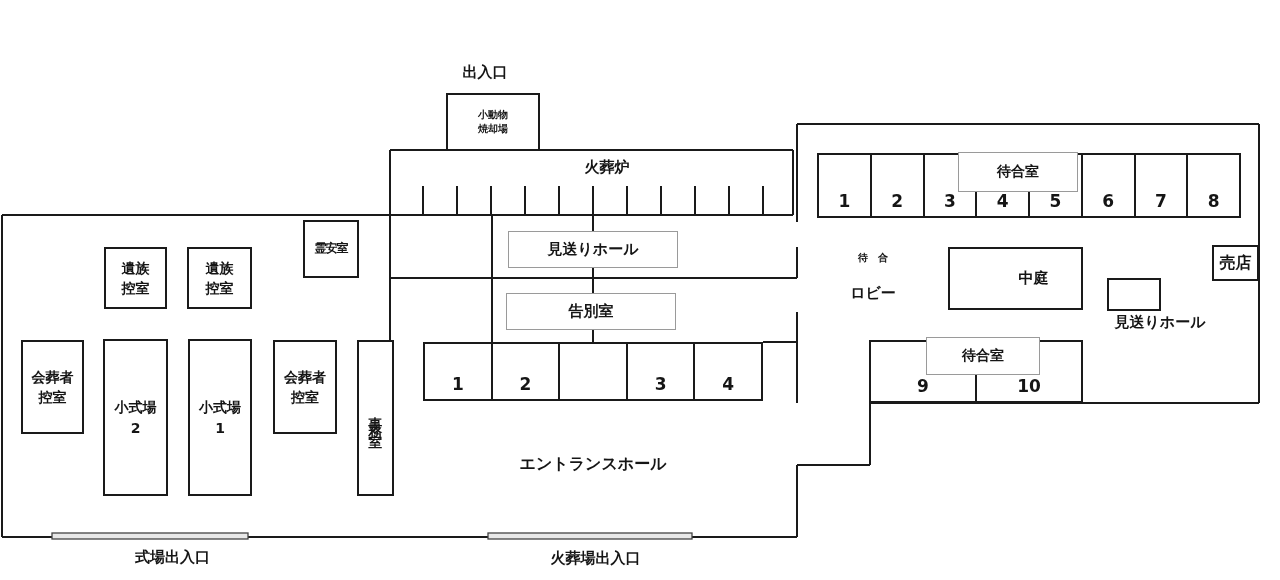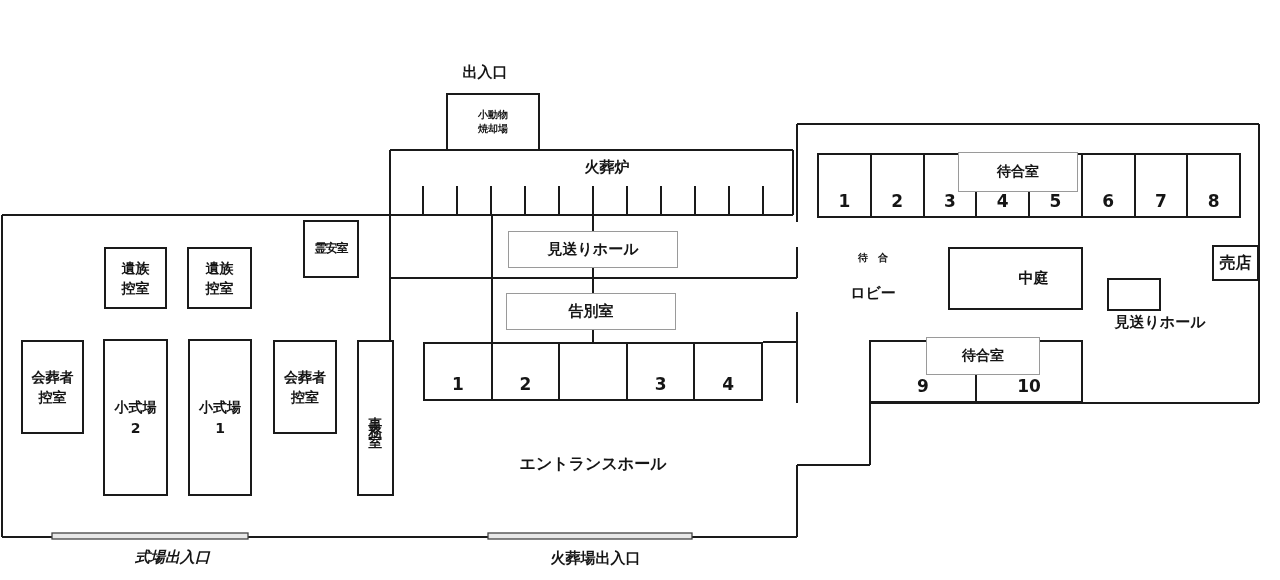--- a/index.html
+++ b/index.html
@@ -159,16 +159,16 @@
     <div>売店</div>
   </div>
 
   <div class="row" style="left:869px;top:340px;width:214px;height:63px;">
       <div class="cell">9</div>
       <div class="cell">10</div>
     </div>
   <div class="labelbox" style="left:926px;top:337px;width:114px;height:38px;font-size:14px;">待合室</div>
 
   <div class="txt" style="left:503px;top:454px;width:180px;font-size:16px;">エントランスホール</div>
-  <div class="txt" style="left:110px;top:548px;width:125px;font-size:15px;font-style:italic;">式場出入口</div>
+  <div class="txt" style="left:110px;top:548px;width:125px;font-size:15px;">式場出入口</div>
   <div class="txt" style="left:528px;top:549px;width:135px;font-size:15px;">火葬場出入口</div>
 
 </div>
 
 </body></html>

